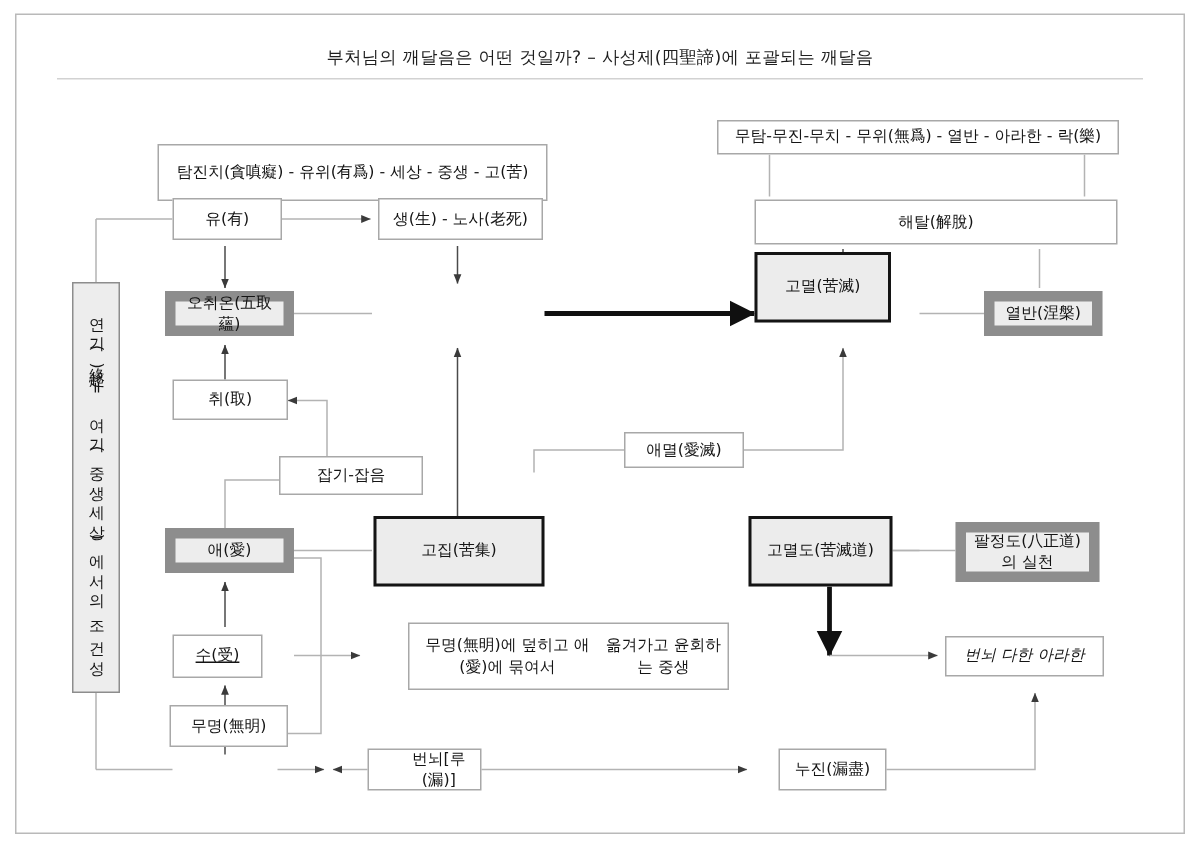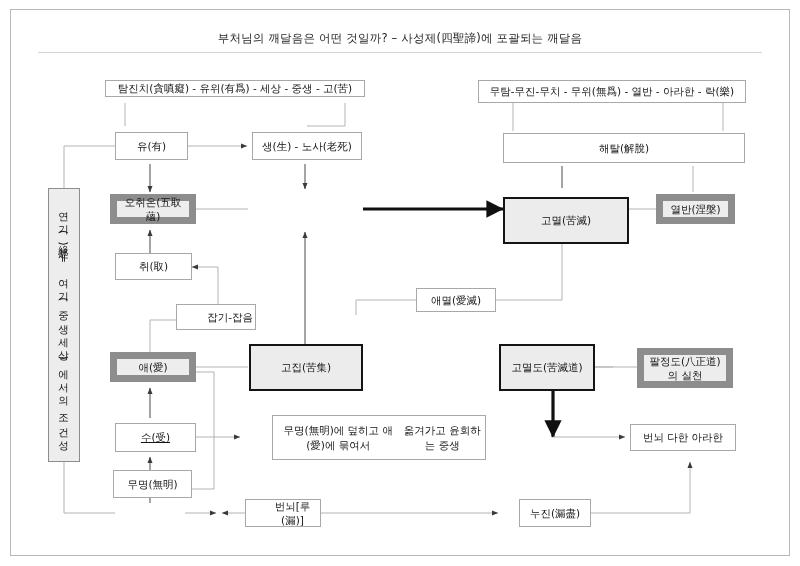--- a/index.html
+++ b/index.html
@@ -163,79 +163,79 @@
     <path class="w" d="M583,513 L690,513 L690,462" marker-end="url(#ah)"></path>
 
     <path class="w" d="M64,146 L64,188"></path>
     <path class="w" d="M64,462 L64,513"></path>
   </svg>
 
   <div class="vnode" style="left:48px;top:188px;width:32px;height:274px;">
     <span>연기(緣起) = 여기(중생세상)에서의 조건성</span>
   </div>
 
-  <div class="node plain" style="left:105px;top:80px;width:260px;height:17px;text-align:right;">
+  <div class="node plain" style="left:105px;top:96px;width:260px;height:38px;text-align:right;">
     <span>탐진치(貪嗔癡) - 유위(有爲) - 세상 - 중생 - 고(苦)</span>
   </div>
   <div class="node plain" style="left:478px;top:80px;width:268px;height:23px;text-align:center;">
     <span>무탐-무진-무치 - 무위(無爲) - 열반 - 아라한 - 락(樂)</span>
   </div>
 
   <div class="node plain" style="left:115px;top:132px;width:73px;height:28px;">
     <span>유(有)</span>
   </div>
   <div class="node plain" style="left:252px;top:132px;width:110px;height:28px;">
     <span>생(生) - 노사(老死)</span>
   </div>
   <div class="node plain" style="left:503px;top:133px;width:242px;height:30px;">
     <span>해탈(解脫)</span>
   </div>
 
   <div class="node gray" style="left:110px;top:194px;width:86px;height:30px;">
     <span>오취온(五取蘊)</span>
   </div>
-  <div class="node heavy" style="left:503px;top:197px;width:126px;height:47px;">
+  <div class="node heavy" style="left:503px;top:168px;width:91px;height:47px;">
     <span>고멸(苦滅)</span>
   </div>
   <div class="node gray" style="left:656px;top:194px;width:79px;height:30px;">
     <span>열반(涅槃)</span>
   </div>
 
   <div class="node plain" style="left:115px;top:253px;width:77px;height:27px;">
     <span>취(取)</span>
   </div>
-  <div class="node plain" style="left:176px;top:304px;width:80px;height:26px;justify-content:flex-end;">
+  <div class="node plain" style="left:186px;top:304px;width:96px;height:26px;">
     <span>잡기-잡음</span>
   </div>
   <div class="node plain" style="left:416px;top:288px;width:80px;height:24px;">
     <span>애멸(愛滅)</span>
   </div>
 
   <div class="node gray" style="left:110px;top:352px;width:86px;height:30px;">
     <span>애(愛)</span>
   </div>
   <div class="node heavy" style="left:249px;top:344px;width:114px;height:47px;">
     <span>고집(苦集)</span>
   </div>
   <div class="node heavy" style="left:499px;top:344px;width:96px;height:47px;">
     <span>고멸도(苦滅道)</span>
   </div>
   <div class="node gray" style="left:637px;top:348px;width:96px;height:40px;flex-direction:column;align-items:center;">
     <span>팔정도(八正道)</span>
     <span>의 실천</span>
   </div>
 
-  <div class="node plain" style="left:115px;top:423px;width:81px;height:29px;text-decoration:underline;">
+  <div class="node plain" style="left:115px;top:423px;width:60px;height:29px;text-decoration:underline;">
     <span>수(受)</span>
   </div>
   <div class="node plain" style="left:244px;top:415px;width:214px;height:45px;flex-direction:row;margin-left:28px;">
     <span>무명(無明)에 덮히고 애(愛)에 묶여서</span>
     <span>옮겨가고 윤회하는 중생</span>
   </div>
-  <div class="node plain" style="left:630px;top:424px;width:106px;height:27px;">
+  <div class="node plain" style="left:630px;top:424px;width:106px;height:27px;font-style:italic;">
     <span>번뇌 다한 아라한</span>
   </div>
 
   <div class="node plain" style="left:113px;top:470px;width:79px;height:28px;">
     <span>무명(無明)</span>
   </div>
   <div class="node plain" style="left:245px;top:499px;width:76px;height:28px;padding-left:21px;">
     <span>번뇌[루(漏)]</span>
   </div>
   <div class="node plain" style="left:519px;top:499px;width:72px;height:28px;">

